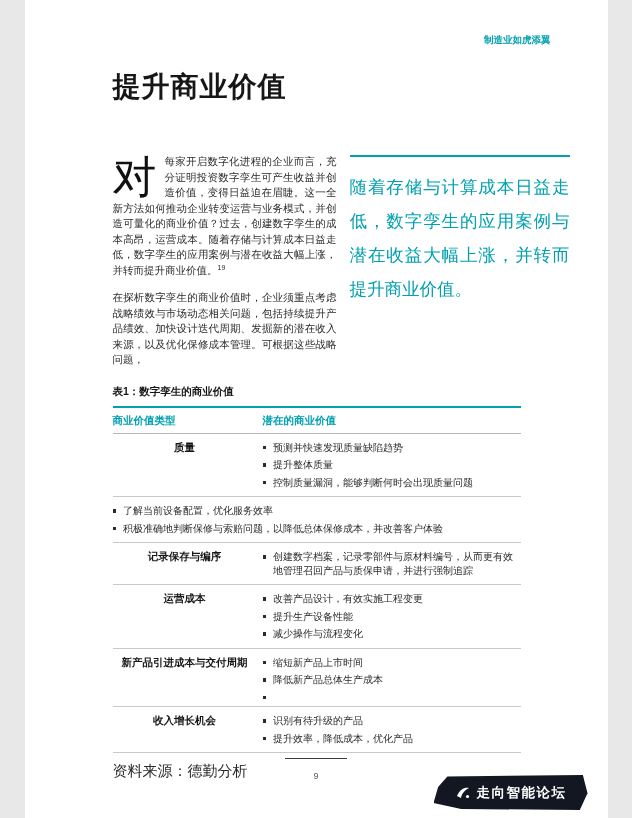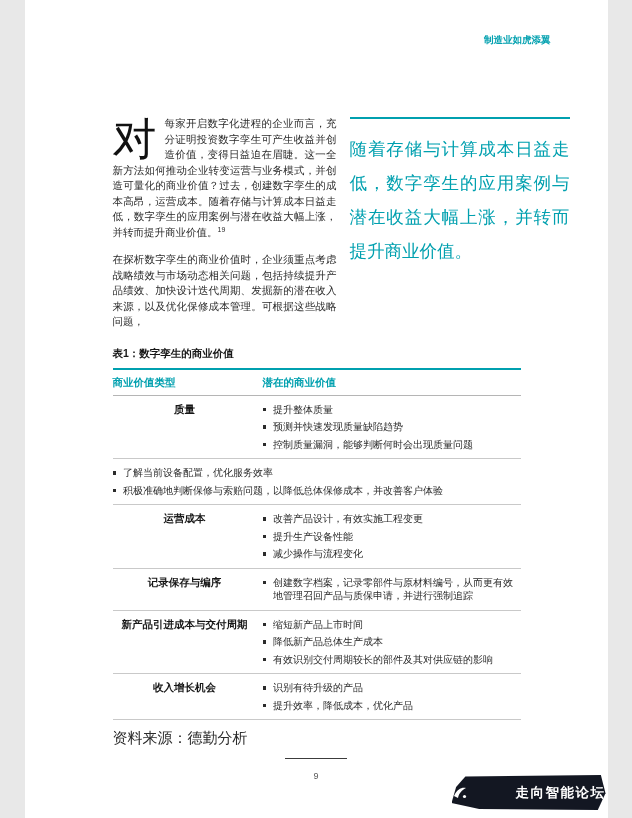--- a/index.html
+++ b/index.html
@@ -59,41 +59,42 @@
   .footer-rule {
     position:absolute; bottom:59px; left:50%;
     transform:translateX(-50%);
     width:62px; border-top:1px solid #3c3c3c;
   }
   .page-number {
     position:absolute; bottom:37px; left:0; width:100%;
     text-align:center; font-size:9px; color:#5a5a5a;
   }
   .logo {
-    position:absolute; right:2px; bottom:8px;
+    position:absolute; right:20px; bottom:8px;
     width:154px; height:35px;
     background:#131722;
     clip-path:polygon(3% 34%, 9% 4%, 97% 0%, 100% 52%, 95% 100%, 18% 97%, 0% 80%);
-    display:flex; align-items:center; justify-content:space-between; gap:6px;
+    display:flex; align-items:center; justify-content:center; gap:6px;
   }
   .logo-icon { width:16px; height:16px; flex:none; }
   .logo-text {
     color:#ffffff; font-size:13.5px; font-weight:bold; letter-spacing:1.5px;
     white-space:nowrap;
   }
 </style>
 </head>
 <body>
 
 <div class="page">
 
   <div class="running-header">制造业如虎添翼</div>
 
   <div class="content">
 
+    <h1 class="title">提升商业价值</h1>
 
     <div class="columns">
       <div class="col-left">
         <p class="para"><span class="drop-cap">对</span><span>每家开启数字化进程的企业而言，充分证明投资数字孪生可产生收益并创造价值，变得日益迫在眉睫。这一全新方法如何推动企业转变运营与业务模式，并创造可量化的商业价值？过去，创建数字孪生的成本高昂，运营成本。随着存储与计算成本日益走低，数字孪生的应用案例与潜在收益大幅上涨，并转而提升商业价值。</span><sup class="fn">19</sup></p>
         <p class="para para-2">在探析数字孪生的商业价值时，企业须重点考虑战略绩效与市场动态相关问题，包括持续提升产品绩效、加快设计迭代周期、发掘新的潜在收入来源，以及优化保修成本管理。可根据这些战略问题，</p>
       </div>
       <div class="col-right">
         <div class="quote-rule"></div>
         <p class="pull-quote">随着存储与计算成本日益走低，数字孪生的应用案例与潜在收益大幅上涨，并转而提升商业价值。</p>
       </div>
@@ -108,28 +109,28 @@
           <div class="th th-type">商业价值类型</div>
           <div class="th th-items">潜在的商业价值</div>
         </div>
         <div>
   <div class="vtable-row">
     <div class="td-type">质量</div>
     <div class="td-items">
       <ul class="items">
                   <li>
                     <span class="bullet"></span>
+                    <span>预测并快速发现质量缺陷趋势</span>
+                  </li>
+                  <li>
+                    <span class="bullet"></span>
                     <span>提升整体质量</span>
                   </li>
                   <li>
                     <span class="bullet"></span>
-                    <span>预测并快速发现质量缺陷趋势</span>
-                  </li>
-                  <li>
-                    <span class="bullet"></span>
                     <span>控制质量漏洞，能够判断何时会出现质量问题</span>
                   </li>
                 </ul>
     </div>
   </div>
 
   <div class="vtable-row">
     <div class="td-items">
       <ul class="items">
                   <li>
@@ -138,66 +139,65 @@
                   </li>
                   <li>
                     <span class="bullet"></span>
                     <span>积极准确地判断保修与索赔问题，以降低总体保修成本，并改善客户体验</span>
                   </li>
                 </ul>
     </div>
   </div>
 
   <div class="vtable-row">
+    <div class="td-type">记录保存与编序</div>
+    <div class="td-items">
+      <ul class="items">
+                  <li>
+                    <span class="bullet"></span>
+                    <span>创建数字档案，记录零部件与原材料编号，从而更有效地管理召回产品与质保申请，并进行强制追踪</span>
+                  </li>
+                </ul>
+    </div>
+  </div>
+
+  <div class="vtable-row">
     <div class="td-type">运营成本</div>
     <div class="td-items">
       <ul class="items">
                   <li>
                     <span class="bullet"></span>
                     <span>改善产品设计，有效实施工程变更</span>
                   </li>
                   <li>
                     <span class="bullet"></span>
                     <span>提升生产设备性能</span>
                   </li>
                   <li>
                     <span class="bullet"></span>
                     <span>减少操作与流程变化</span>
                   </li>
                 </ul>
     </div>
   </div>
 
   <div class="vtable-row">
-    <div class="td-type">记录保存与编序</div>
-    <div class="td-items">
-      <ul class="items">
-                  <li>
-                    <span class="bullet"></span>
-                    <span>创建数字档案，记录零部件与原材料编号，从而更有效地管理召回产品与质保申请，并进行强制追踪</span>
-                  </li>
-                </ul>
-    </div>
-  </div>
-
-  <div class="vtable-row">
     <div class="td-type">新产品引进成本与交付周期</div>
     <div class="td-items">
       <ul class="items">
                   <li>
                     <span class="bullet"></span>
                     <span>缩短新产品上市时间</span>
                   </li>
                   <li>
                     <span class="bullet"></span>
                     <span>降低新产品总体生产成本</span>
                   </li>
                   <li>
                     <span class="bullet"></span>
-                    <span>有效识别交付周期较长的部件及其对供应链的影响</span>
                   </li>
                 </ul>
     </div>
   </div>
 
   <div class="vtable-row">
     <div class="td-type">收入增长机会</div>
     <div class="td-items">
       <ul class="items">
                   <li>

